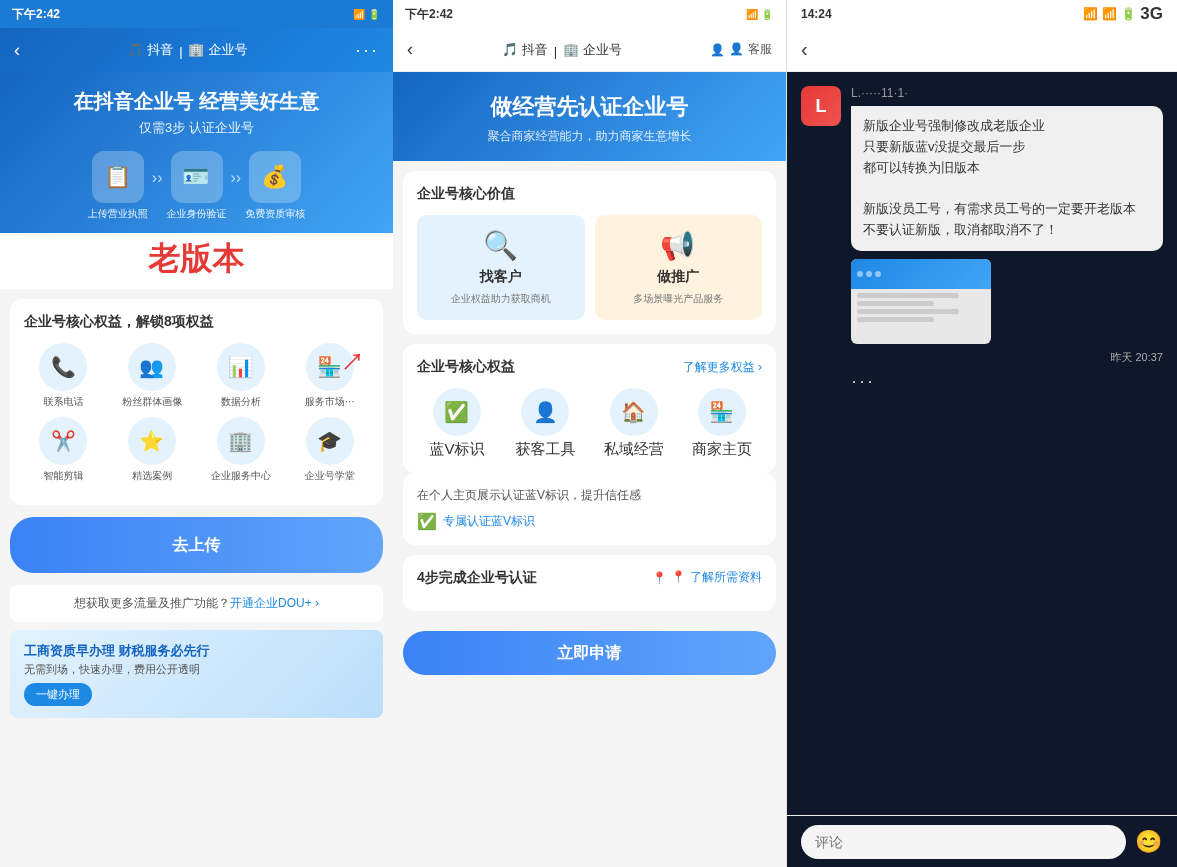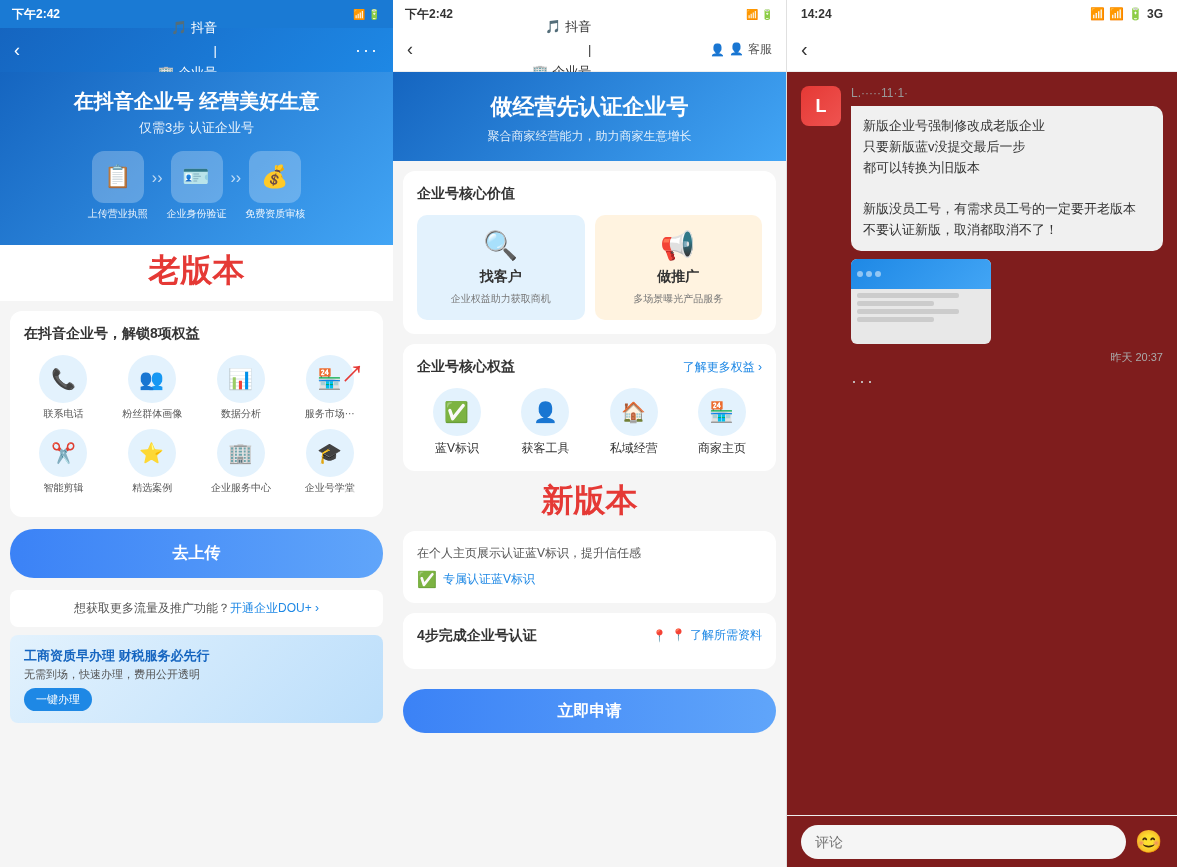--- a/index.html
+++ b/index.html
@@ -40,27 +40,27 @@
     
     .nav-bar {
       height: 44px;
       background: linear-gradient(135deg, #1565c0 0%, #1e88e5 100%);
       display: flex;
       align-items: center;
       justify-content: space-between;
       padding: 0 14px;
     }
     .nav-back { color: #fff; font-size: 18px; font-weight: 300; }
-    .nav-title { display: flex; align-items: flex-end; gap: 6px; color: #fff; font-size: 13px; font-weight: 500; flex-direction: column; }
+    .nav-title { display: flex; align-items: flex-end; gap: 6px; color: #fff; font-size: 13px; font-weight: 500; }
     .nav-dots { color: #fff; font-size: 18px; letter-spacing: 2px; }
 
     
     .hero-banner {
       background: linear-gradient(135deg, #1565c0 0%, #42a5f5 100%);
-      padding: 16px 16px 12px;
+      padding: 16px 16px 0;
       color: #fff;
     }
     .hero-title { font-size: 20px; font-weight: 700; text-align: center; margin-bottom: 4px; }
     .hero-subtitle { font-size: 13px; text-align: center; margin-bottom: 14px; color: rgba(255,255,255,0.9); }
 
     .steps-row {
       display: flex;
       align-items: center;
       justify-content: center;
       gap: 4px;
@@ -118,21 +118,21 @@
       font-size: 20px;
     }
     .icon-label { font-size: 10px; color: #555; text-align: left; }
 
     .upload-btn {
       margin: 12px 10px;
       background: linear-gradient(90deg, #3b82f6, #60a5fa);
       color: #fff;
       border: none;
       border-radius: 24px;
-      height: 49px;
+      height: 56px;
       width: calc(100% - 20px);
       font-size: 16px;
       font-weight: 600;
       cursor: pointer;
     }
 
     .promo-bar {
       background: #fff;
       margin: 0 10px 8px;
       border-radius: 8px;
@@ -235,21 +235,21 @@
       gap: 8px;
     }
     .benefit-item { display: flex; flex-direction: column; align-items: center; gap: 4px; }
     .benefit-icon {
       width: 48px; height: 48px;
       border-radius: 50%;
       background: #e3f2fd;
       display: flex; align-items: center; justify-content: center;
       font-size: 20px;
     }
-    .benefit-label { font-size: 12px; color: #333; }
+    .benefit-label { font-size: 15px; color: #333; }
 
     .new-label {
       text-align: center;
       font-size: 32px;
       font-weight: 900;
       color: #e53935;
       padding: 8px 0;
     }
 
     .blue-v-card {
@@ -281,21 +281,21 @@
       width: calc(100% - 20px);
       font-size: 16px;
       font-weight: 600;
       cursor: pointer;
     }
 
     
     .panel3 {
       width: 391px;
       height: 867px;
-      background: #7f1d1d;
+      background: #0f172a;
       display: flex;
       flex-direction: column;
       overflow: hidden;
       border-left: 1px solid #e0e0e0;
     }
 
     .p3-status-bar {
       height: 28px;
       background: #fff;
       display: flex;
@@ -431,21 +431,21 @@
         <div class="step-icon">💰</div>
         <div class="step-label">免费资质审核</div>
       </div>
     </div>
   </div>
 
   <div class="old-label">老版本</div>
 
   <div class="content-area">
     <div class="card" style="position:relative;">
-      <div class="card-title">在抖音企业号，解锁8项权益</div>
+      <div class="card-title">企业号核心权益，解锁8项权益</div>
 
       <div class="icons-grid">
         <div class="icon-item">
           <div class="icon-circle">📞</div>
           <div class="icon-label">联系电话</div>
         </div>
         <div class="icon-item">
           <div class="icon-circle">👥</div>
           <div class="icon-label">粉丝群体画像</div>
         </div>
@@ -563,21 +563,20 @@
           <div class="benefit-label">私域经营</div>
         </div>
         <div class="benefit-item">
           <div class="benefit-icon">🏪</div>
           <div class="benefit-label">商家主页</div>
         </div>
       </div>
     </div>
 
     
-    <div class="new-label">新版本</div>
 
     
     <div class="blue-v-card">
       <div class="blue-v-desc">在个人主页展示认证蓝V标识，提升信任感</div>
       <div class="blue-v-badge">
         <span class="check-icon">✅</span>
         <span>专属认证蓝V标识</span>
       </div>
     </div>
 
@@ -597,21 +596,21 @@
 </div>
 
 <div class="panel3">
 
   <div class="p3-status-bar">
     <span>14:24</span>
     <div style="display:flex;gap:4px;align-items:center;">
       <span>📶</span>
       <span>📶</span>
       <span>🔋</span>
-      <span style="font-size:12px;">3G</span>
+      <span style="font-size:17px;">3G</span>
     </div>
   </div>
 
   <div class="p3-nav">
     <span class="p3-nav-back">‹</span>
     <span style="width:24px;"></span>
   </div>
 
   <div class="p3-content">
     <div class="p3-user-row">

